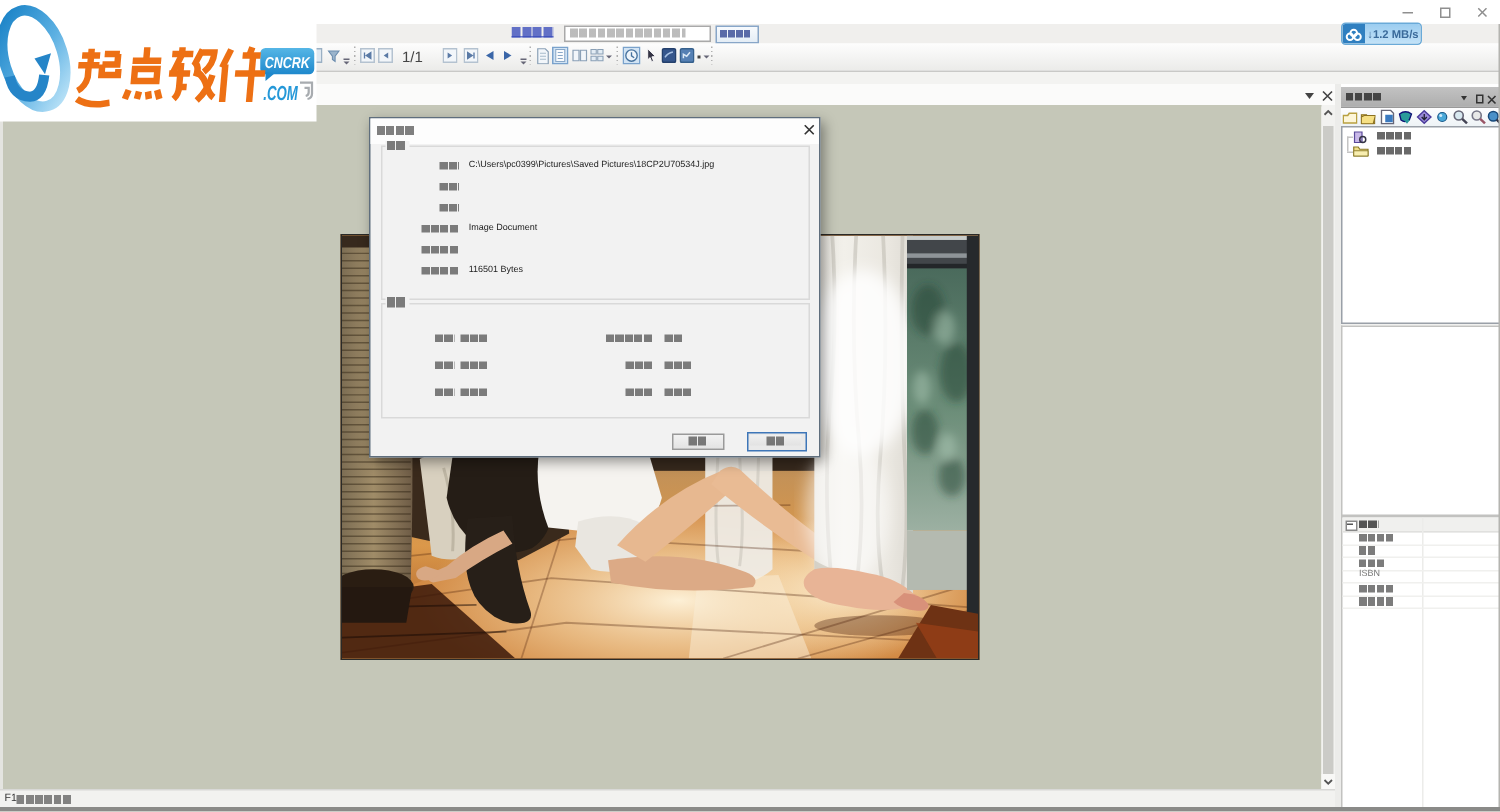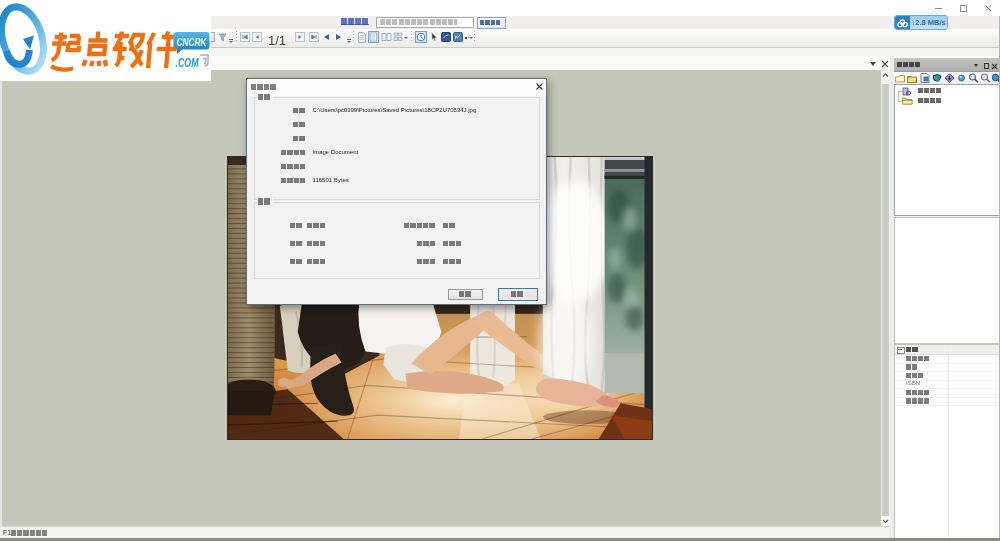--- a/index.html
+++ b/index.html
@@ -44,21 +44,21 @@
   <div class="ab" style="left:228.5px;top:39px;width:4px;height:1px;background:#667;"></div>
   <div class="ab" style="left:236px;top:31px;width:1px;height:12px;background:repeating-linear-gradient(#b0b0b0 0 1px,transparent 1px 3px);"></div>
   <svg class="ab" style="left:239.5px;top:32px;" width="10" height="10">
         <rect x="0.5" y="0.5" width="9" height="9" fill="#f2f6fa" stroke="#b4c2d0"></rect>
         <path d="M3 3 v4 M7.2 3 L4.2 5 L7.2 7 z" stroke="#5a7aa6" fill="#5a7aa6" stroke-width="0.9"></path>
       </svg>
   <svg class="ab" style="left:252px;top:32px;" width="10" height="10">
         <rect x="0.5" y="0.5" width="9" height="9" fill="#f2f6fa" stroke="#b4c2d0"></rect>
         <path d="M6.8 3 L3.8 5 L6.8 7 z" fill="#5a7aa6"></path>
       </svg>
-  <div class="ab" style="left:268px;top:33px;font-size:13px;color:#444;">1/1</div>
+  <div class="ab" style="left:268px;top:33px;font-size:10px;color:#444;">1/1</div>
   <svg class="ab" style="left:295px;top:32px;" width="10" height="10">
         <rect x="0.5" y="0.5" width="9" height="9" fill="#f2f6fa" stroke="#b4c2d0"></rect>
         <path d="M3.4 3 L6.4 5 L3.4 7 z" fill="#5a7aa6"></path>
       </svg>
   <svg class="ab" style="left:308.5px;top:32px;" width="10" height="10">
         <rect x="0.5" y="0.5" width="9" height="9" fill="#f2f6fa" stroke="#b4c2d0"></rect>
         <path d="M2.8 3 L5.8 5 L2.8 7 z M7 3 v4" stroke="#5a7aa6" fill="#5a7aa6" stroke-width="0.9"></path>
       </svg>
   <div class="ab" style="left:324px;top:34px;width:0;height:0;border-top:3px solid transparent;border-bottom:3px solid transparent;border-right:5px solid #3a66a8;"></div>
   <div class="ab" style="left:336px;top:34px;width:0;height:0;border-top:3px solid transparent;border-bottom:3px solid transparent;border-left:5px solid #3a66a8;"></div>
@@ -455,21 +455,21 @@
 <div class="ab" style="left:998.5px;top:16px;width:1.5px;height:522px;background:#b4b4b0;"></div>
 
 <div class="ab" style="left:893.5px;top:14.5px;width:52px;height:13px;border-radius:3px;overflow:hidden;border:1px solid #6aaad8;">
 <div class="ab" style="left:0;top:0;width:15px;height:13px;background:#2f7fc0;"></div>
 <div class="ab" style="left:15px;top:0;width:37px;height:13px;background:linear-gradient(#9ccdf0,#c2e2f8);"></div>
 <svg class="ab" style="left:1px;top:2px;" width="13" height="10">
 <circle cx="6.5" cy="4" r="2.2" fill="none" stroke="#fff" stroke-width="1.3"></circle>
 <circle cx="4" cy="6.5" r="2.2" fill="none" stroke="#fff" stroke-width="1.3"></circle>
 <circle cx="9" cy="6.5" r="2.2" fill="none" stroke="#fff" stroke-width="1.3"></circle>
 </svg>
-<div class="ab" style="left:17px;top:2.5px;width:100%;font-size:7.5px;font-weight:bold;color:#3a6a9a;">↓2.8 MB/s</div>
+<div class="ab" style="left:17px;top:2.5px;width:100%;font-size:7.5px;font-weight:bold;color:#3a6a9a;">↓1.2 MB/s</div>
 </div>
 
 <div id="logo" class="ab" style="left:0;top:0;width:210.5px;height:80.5px;background:#fff;">
 <svg width="210" height="81" style="position:absolute;left:0;top:0;">
 <defs>
 <linearGradient id="ring" x1="0.75" y1="1" x2="0.25" y2="0">
 <stop offset="0" stop-color="#b4dff6"></stop>
           <stop offset="0.45" stop-color="#5cb0e2"></stop>
           <stop offset="1" stop-color="#1f86c9"></stop>
 </linearGradient>

